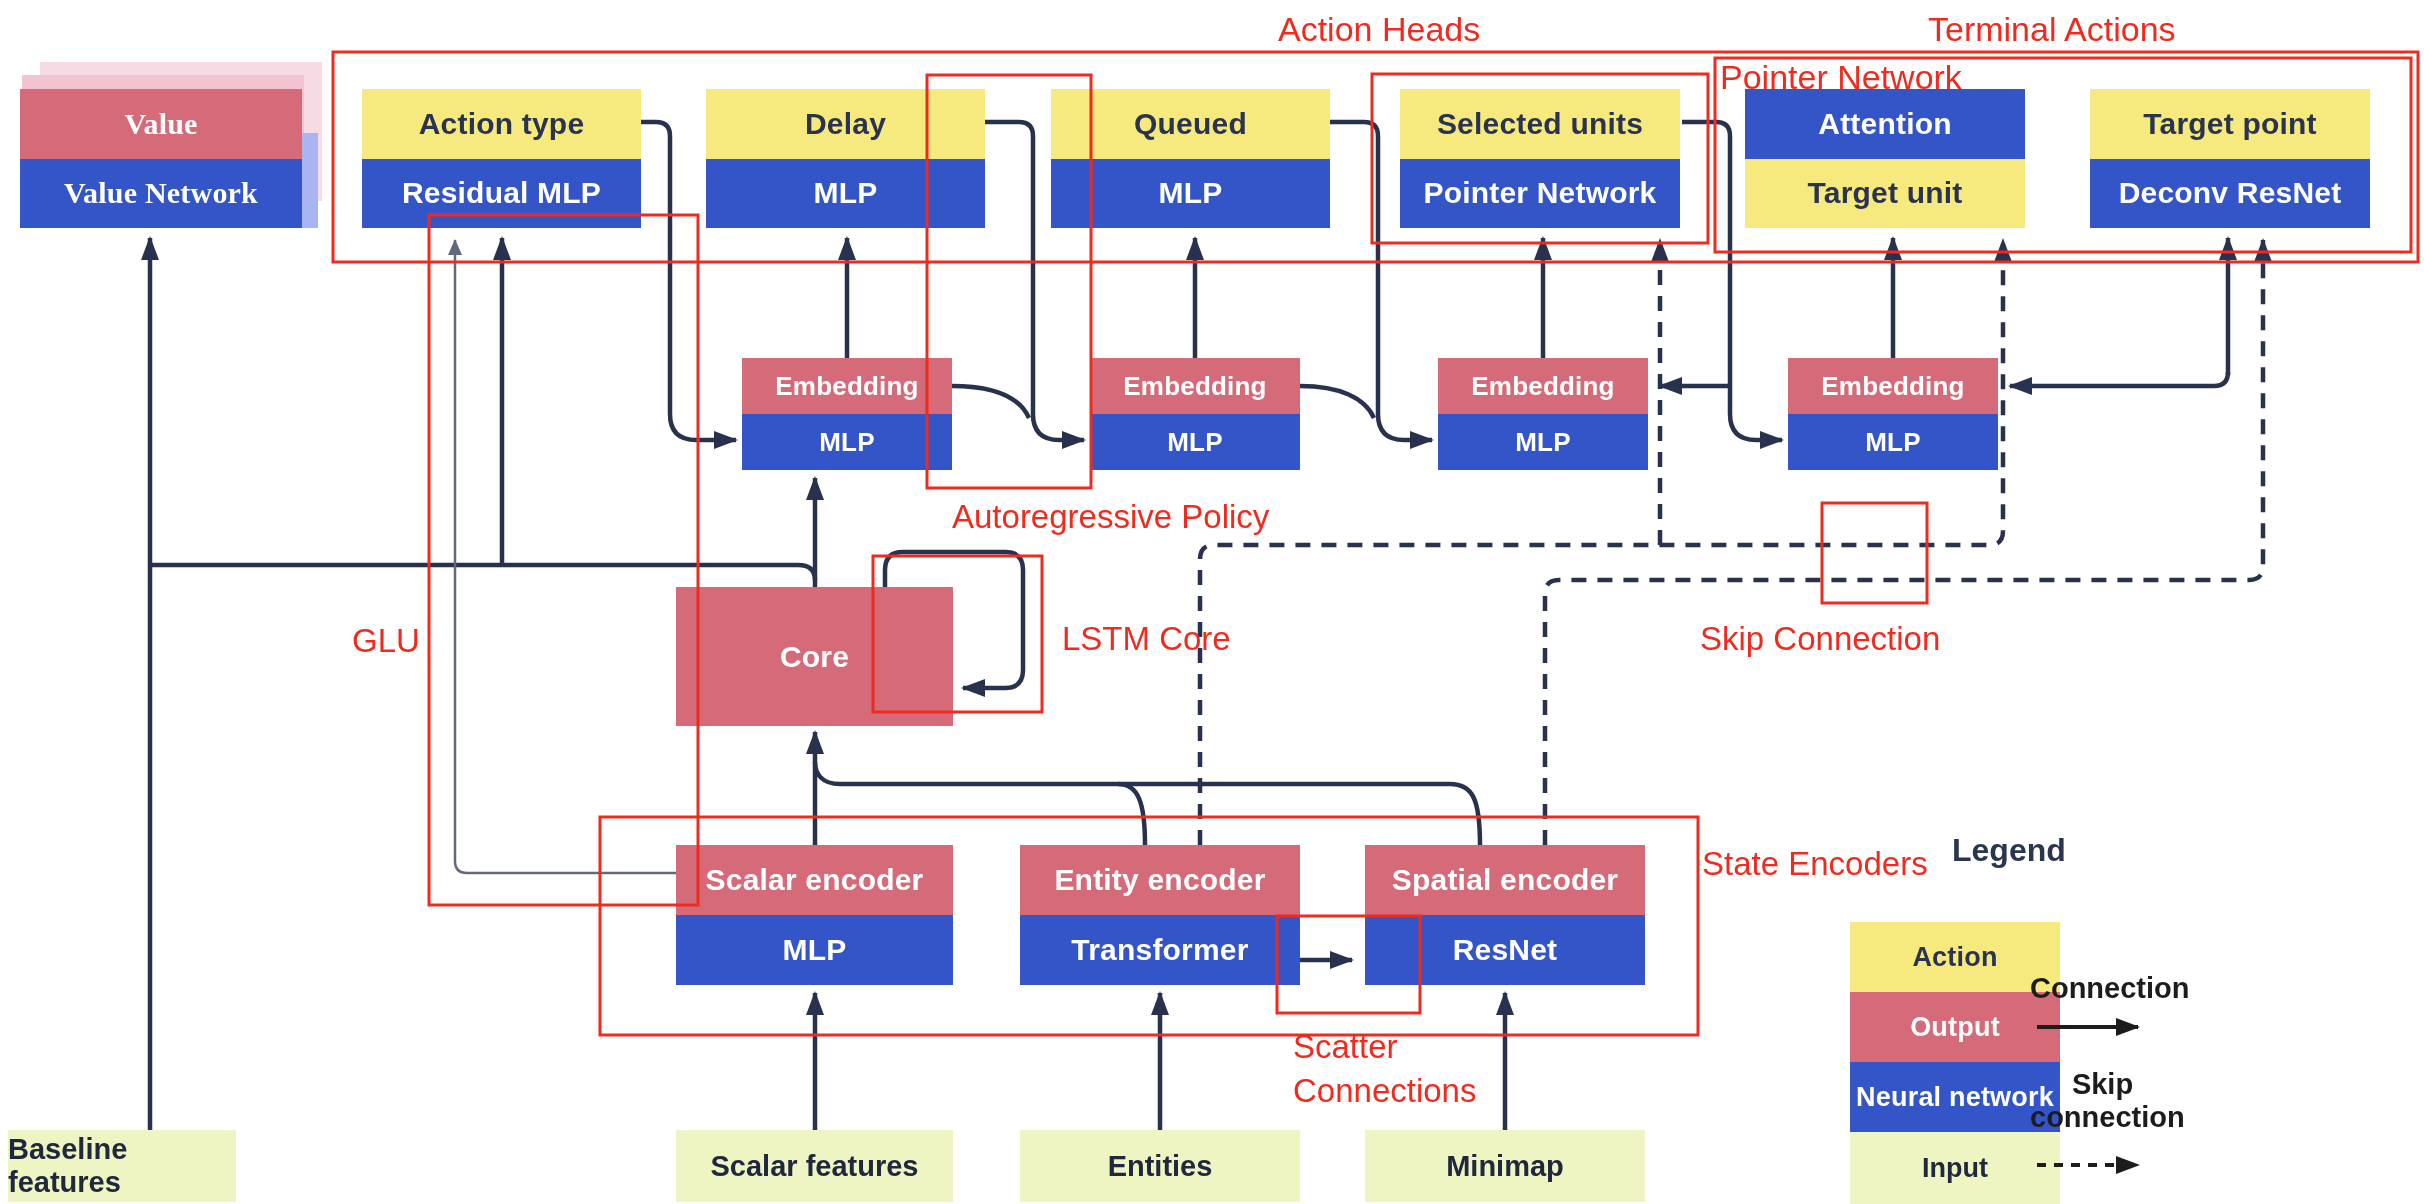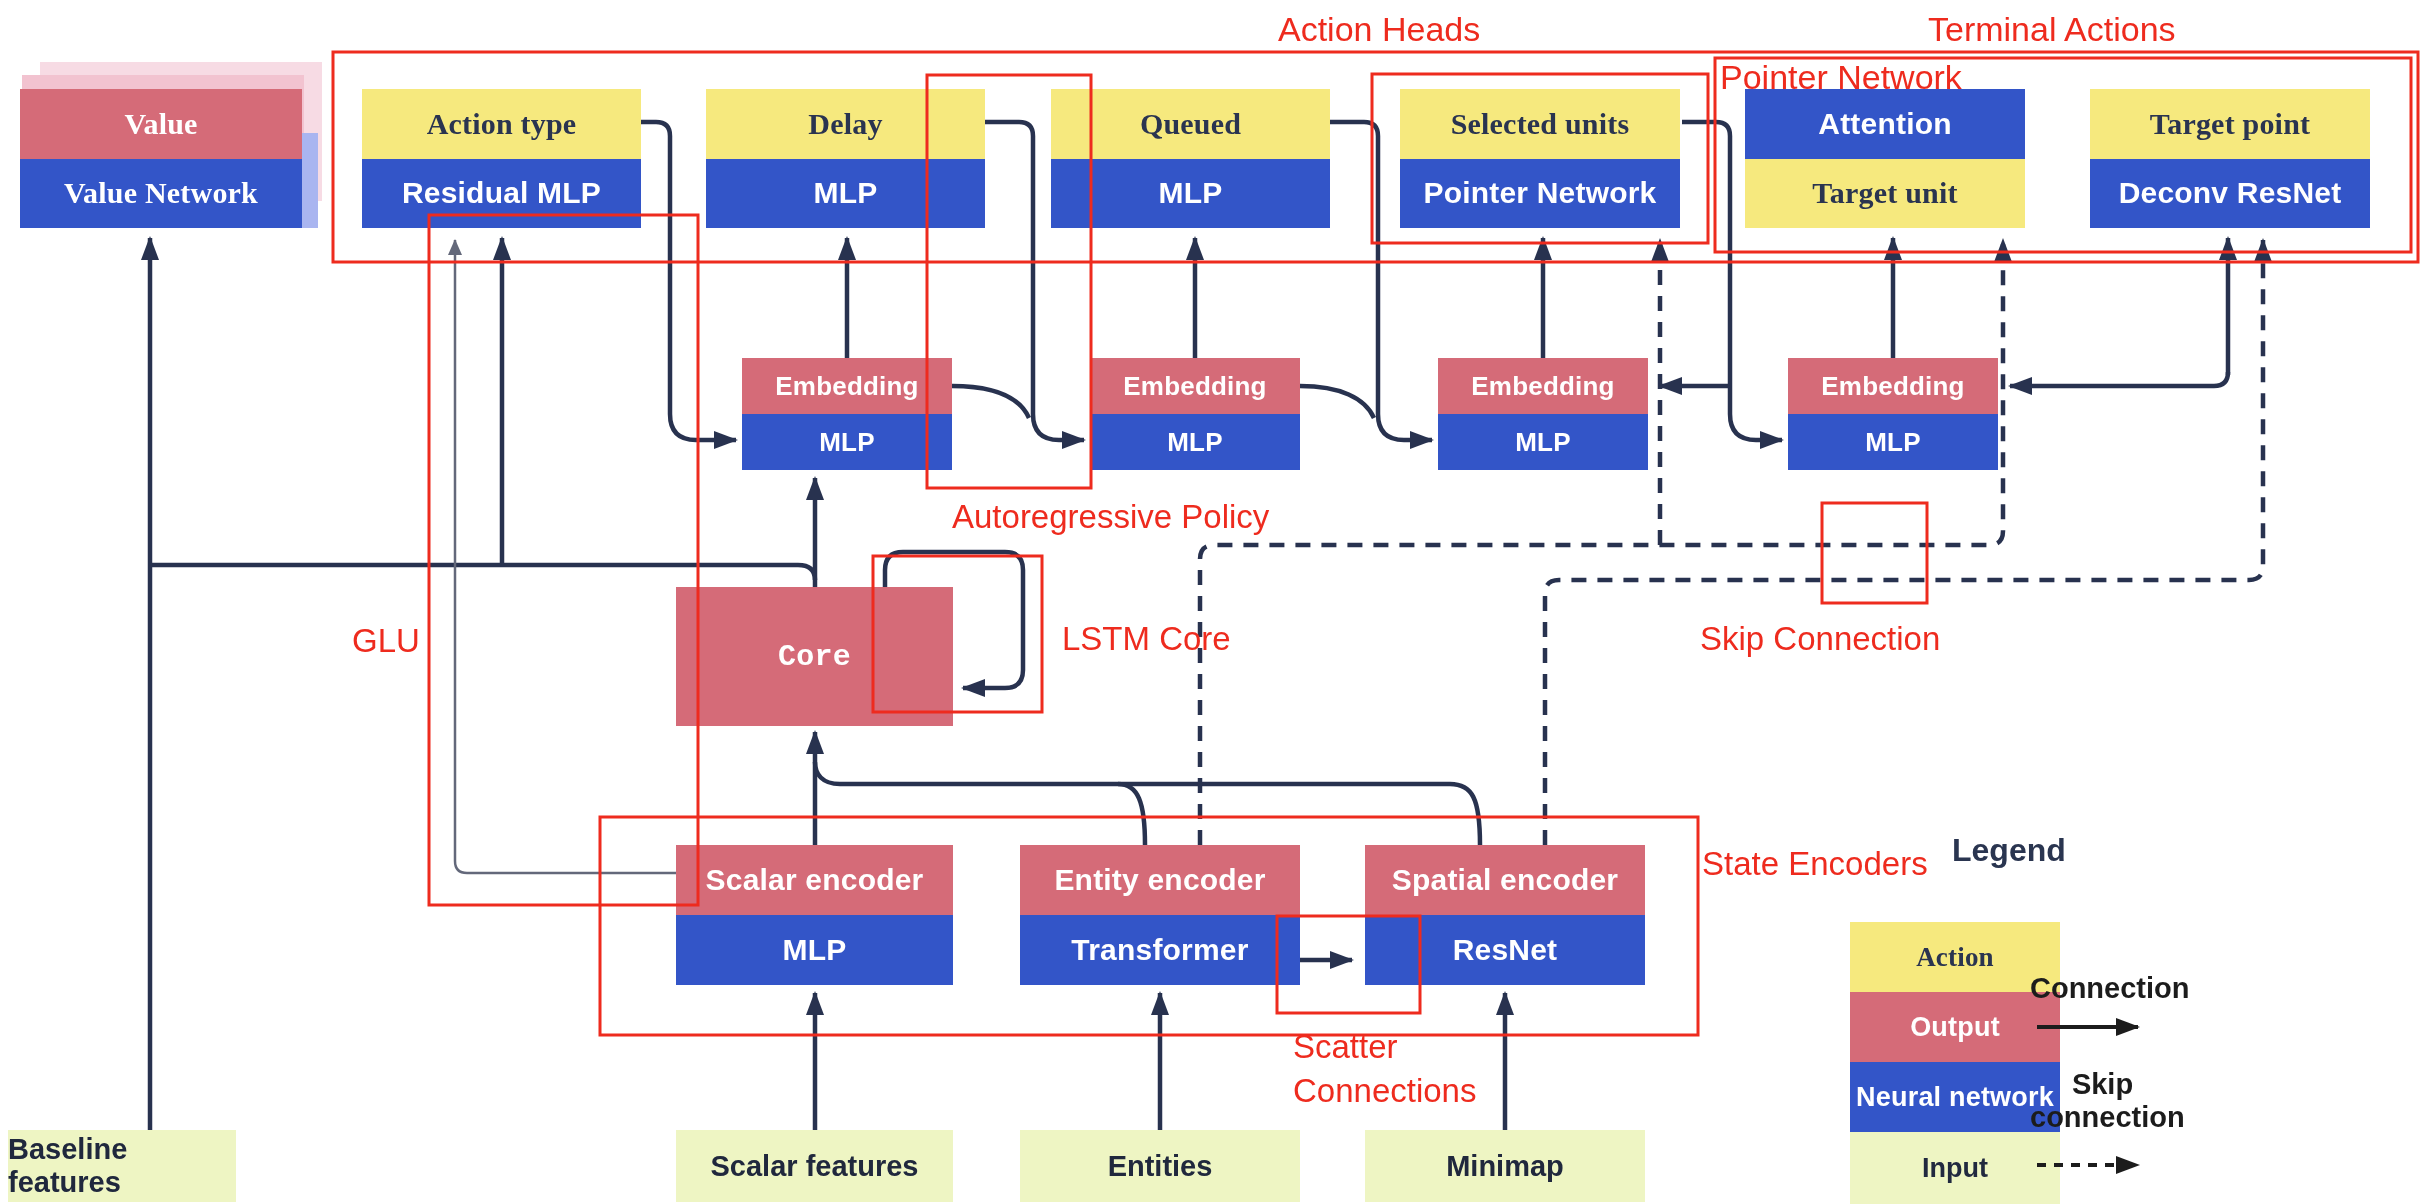--- a/index.html
+++ b/index.html
@@ -3,21 +3,21 @@
 <meta charset="utf-8">
 <style>
   html,body{margin:0;padding:0;background:#ffffff;}
   #canvas{
     position:relative;width:2424px;height:1204px;background:#ffffff;overflow:hidden;
     font-family:"Liberation Sans",sans-serif;
   }
   .node{position:absolute;display:flex;flex-direction:column;z-index:2;}
   .half{flex:1;display:flex;align-items:center;justify-content:center;
         font-weight:700;letter-spacing:.2px;}
-  .half.action{background:#f6e97e;color:#2a3450;font-family:Liberation Serif, serif;}
+  .half.action{background:#f6e97e;color:#2a3450;}
   .half.output{background:#d56b78;color:#ffffff;}
   .half.network{background:#3355c8;color:#ffffff;}
   .fs-big{font-size:30px;}
   .fs-mid{font-size:26px;}
   .ghost{position:absolute;z-index:1;}
   .input-box{position:absolute;background:#eef5c3;color:#20283d;display:flex;
              align-items:center;justify-content:center;font-weight:700;font-size:29px;z-index:2;}
   .red-label{position:absolute;color:#ee2b1e;font-size:33px;font-weight:400;
              white-space:nowrap;z-index:5;}
   .wires{position:absolute;left:0;top:0;z-index:4;pointer-events:none;}
@@ -76,21 +76,21 @@
   </div>
   <div class="node" style="left:1438px;top:358px;width:210px;height:112px;">
     <div class="half output fs-mid">Embedding</div>
     <div class="half network fs-mid">MLP</div>
   </div>
   <div class="node" style="left:1788px;top:358px;width:210px;height:112px;">
     <div class="half output fs-mid">Embedding</div>
     <div class="half network fs-mid">MLP</div>
   </div>
 
-  <div class="node" style="left:676px;top:587px;width:277px;height:139px;font-family:Liberation Mono, monospace;">
+  <div class="node" style="left:676px;top:587px;width:277px;height:139px;">
     <div class="half output fs-big">Core</div>
   </div>
 
   <div class="node" style="left:676px;top:845px;width:277px;height:140px;">
     <div class="half output fs-big">Scalar encoder</div>
     <div class="half network fs-big">MLP</div>
   </div>
   <div class="node" style="left:1020px;top:845px;width:280px;height:140px;">
     <div class="half output fs-big">Entity encoder</div>
     <div class="half network fs-big">Transformer</div>

